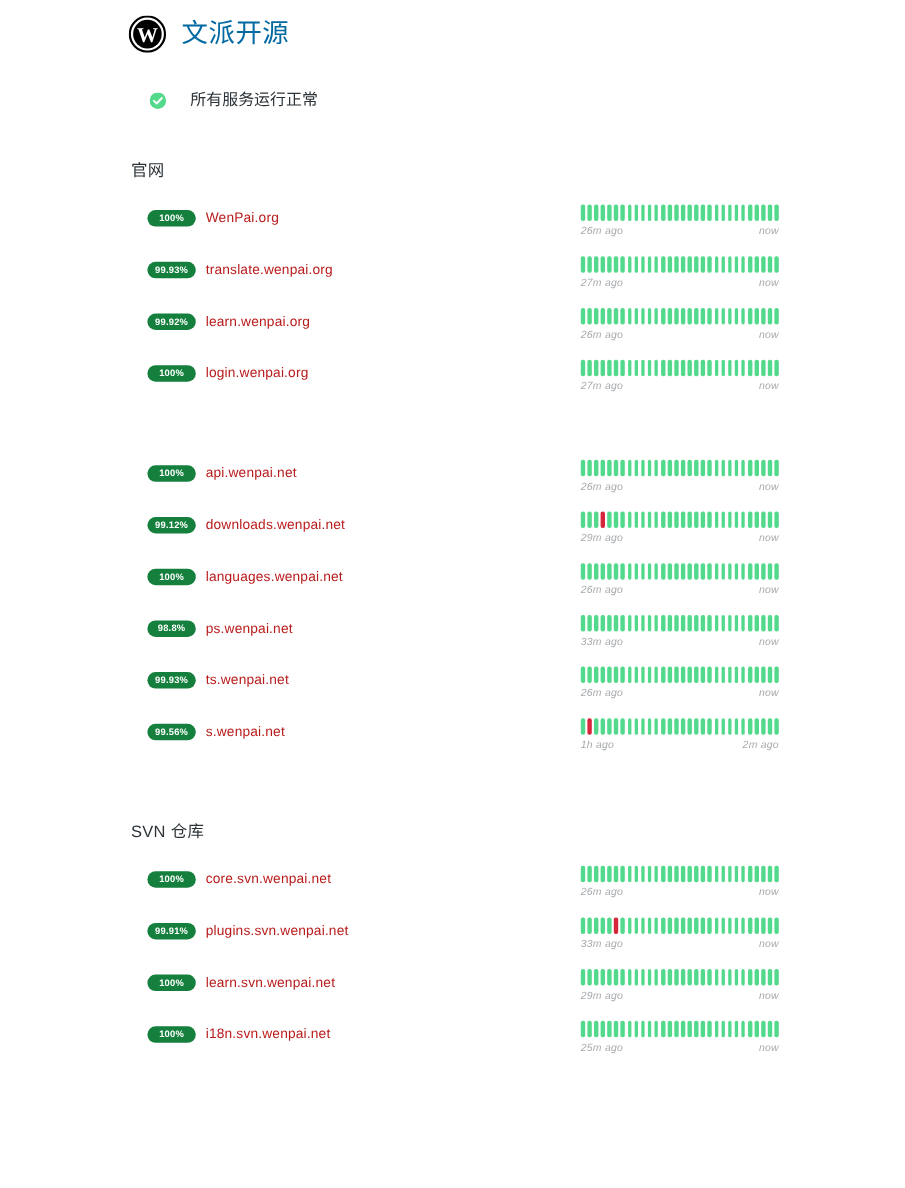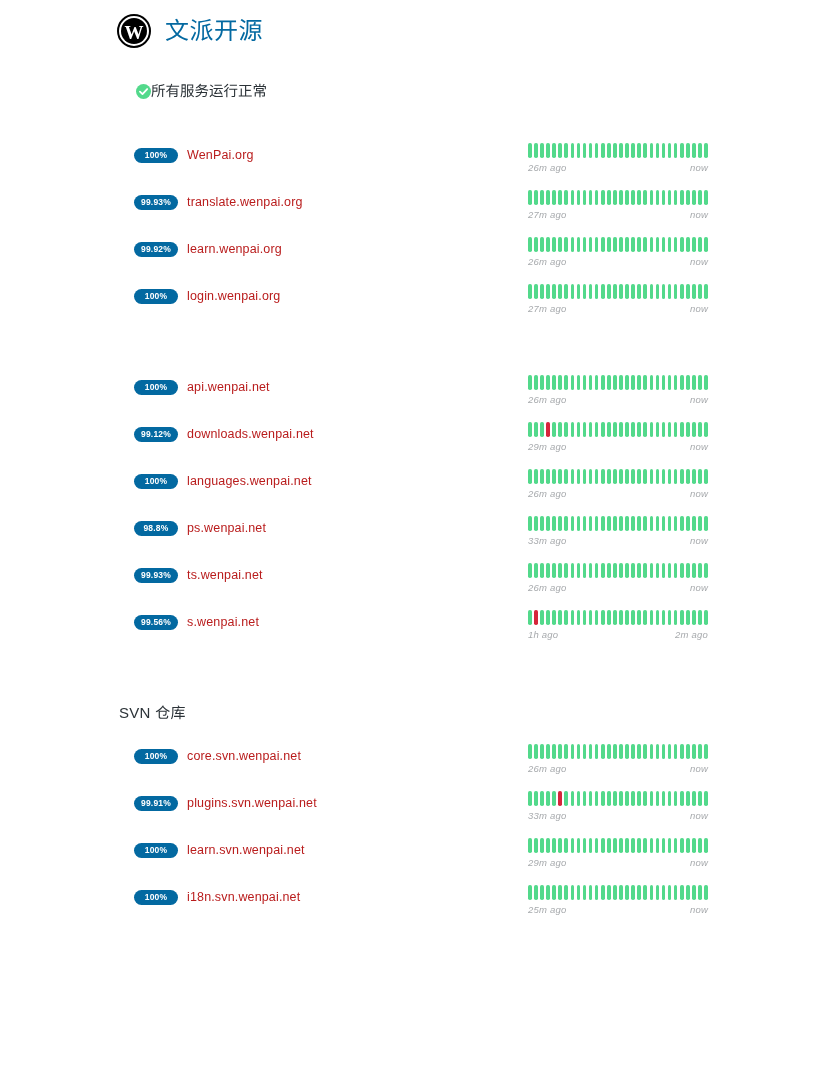--- a/index.html
+++ b/index.html
@@ -42,21 +42,21 @@
     font-weight: 400;
     letter-spacing: 0.5px;
     color: #0369a1;
     line-height: 1;
   }
 
   
   .global-status {
     display: flex;
     align-items: center;
-    gap: 0;
+    gap: 22px;
     padding-left: 136px;
     margin-top: 36px;
   }
   .status-dot-icon {
     width: 15px;
     height: 15px;
     flex: 0 0 15px;
     display: block;
   }
   .global-status-text {
@@ -93,21 +93,21 @@
   }
 
   .uptime-badge {
     display: inline-flex;
     align-items: center;
     justify-content: center;
     min-width: 44px;
     height: 15px;
     padding: 0 7px;
     border-radius: 8px;
-    background: #0369a1;
+    background: #15803d;
     color: #ffffff;
     font-size: 8.5px;
     font-weight: 700;
     letter-spacing: 0.2px;
     line-height: 1;
     box-sizing: border-box;
     white-space: nowrap;
   }
   .service-name {
     font-size: 12.5px;
@@ -173,20 +173,21 @@
       <svg viewBox="0 0 16 16" width="15" height="15" aria-hidden="true">
         <circle cx="8" cy="8" r="8" fill="#53d98b"></circle>
         <path d="M4.2 8.2 L6.9 10.8 L11.9 5.4" fill="none" stroke="#ffffff" stroke-width="1.9" stroke-linecap="round" stroke-linejoin="round"></path>
       </svg>
     </span>
     <span class="global-status-text">所有服务运行正常</span>
   </div>
 
   <div id="sections-root">
       <div class="section">
+        <div class="section-title">官网</div>
         <div class="service-row">
           <div class="service-left">
             <span class="uptime-badge">100%</span>
             <span class="service-name">WenPai.org</span>
           </div>
           <div class="service-right">
             <div class="bar-strip">
               <span class="bar"></span>
               <span class="bar"></span>
               <span class="bar"></span>

